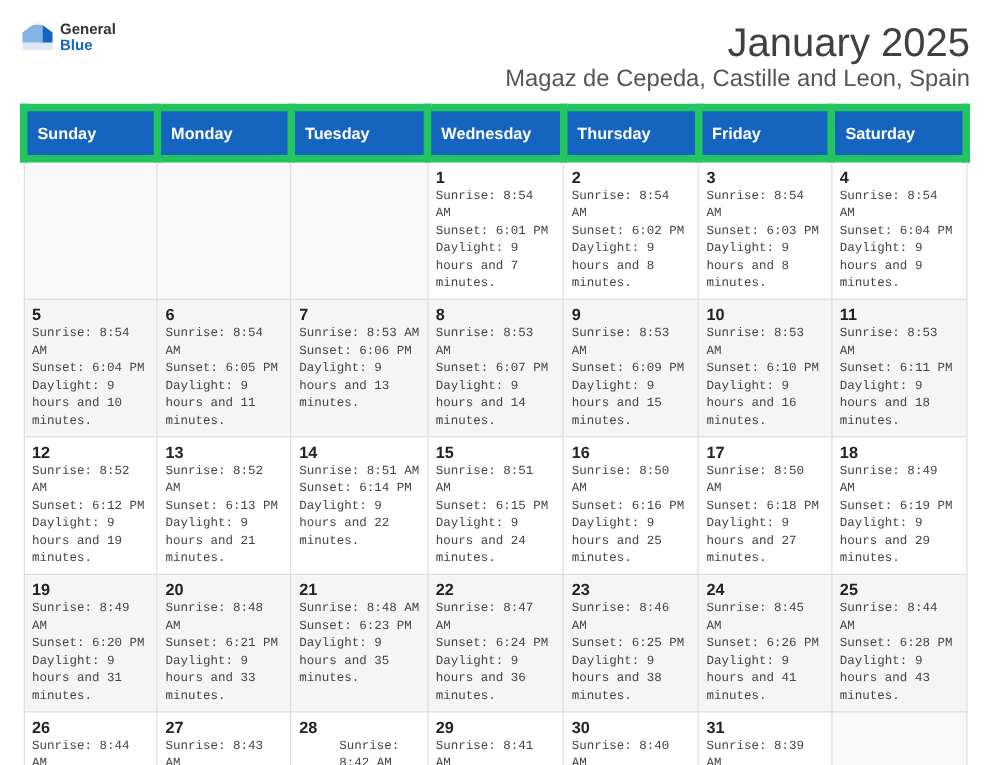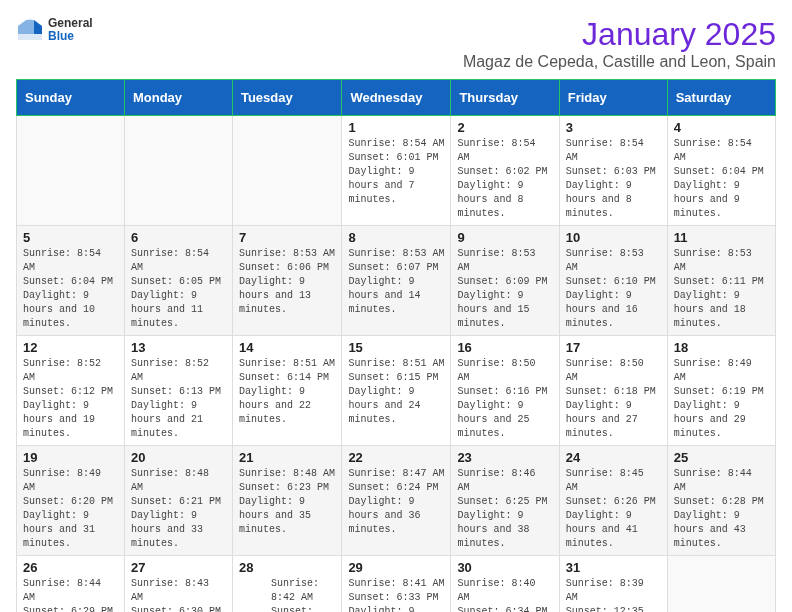--- a/index.html
+++ b/index.html
@@ -30,39 +30,39 @@
     .logo-blue { color: #1565c0; text-align: right; }
     .logo-icon {
       width: 28px;
       height: 28px;
     }
     .title-block {
       text-align: right;
     }
     .month-title {
       font-size: 32px;
-      color: #6d28d9;
+      color: #404040;
       font-weight: normal;
     }
     .subtitle {
-      font-size: 16px;
+      font-size: 19px;
       color: #555;
     }
     .calendar {
       width: 100%;
       border-collapse: collapse;
       border: 1px solid #ccc;
     }
     .calendar th {
       background: #1565c0;
       color: #fff;
       text-align: left;
       padding: 10px 8px;
       font-size: 13px;
-      border: 1px solid #22c55e;
+      border: 6px solid #22c55e;
     }
     .calendar td {
       vertical-align: top;
       padding: 4px 6px;
       border: 1px solid #ddd;
       width: 110px;
       min-height: 80px;
       font-size: 10.5px;
       color: #333;
       background: #fff;

